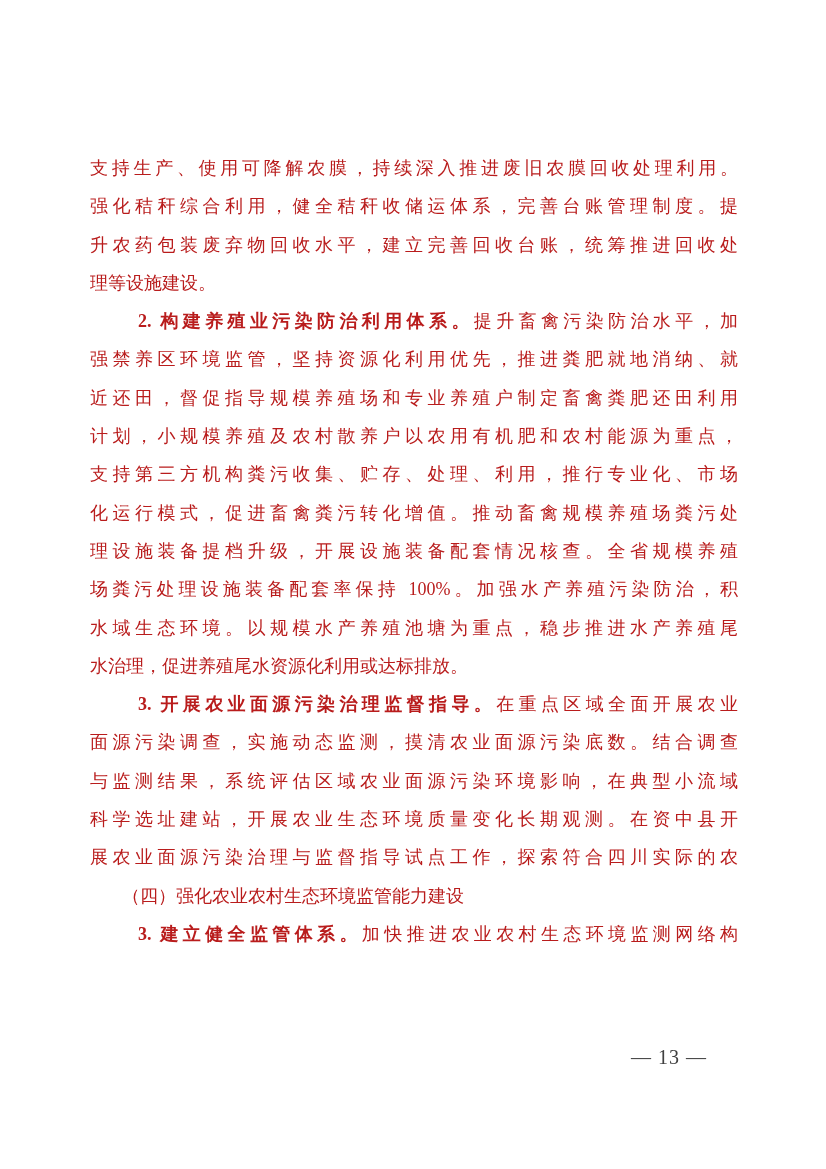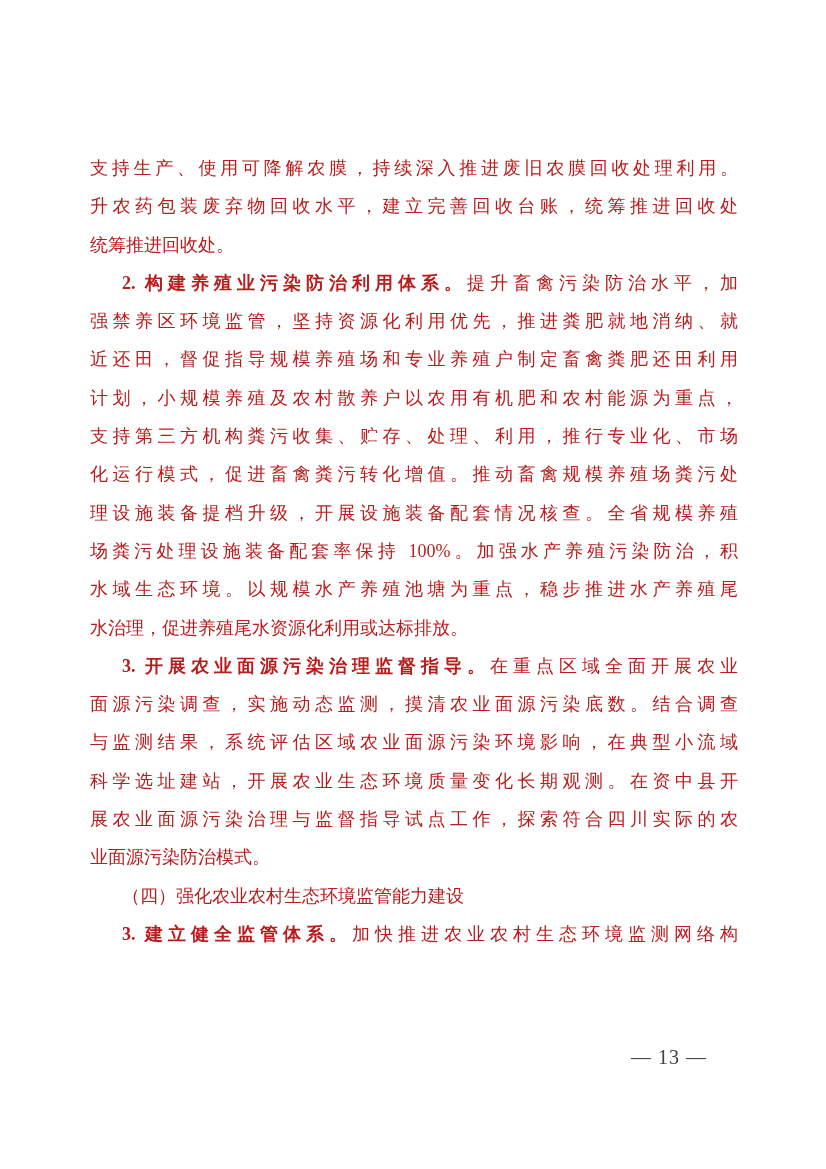--- a/index.html
+++ b/index.html
@@ -38,20 +38,21 @@
     white-space: normal;
   }
   .ln-end {
     text-align-last: left;
   }
   .ln-indent {
     text-indent: 32px;
   }
   .lead {
     font-weight: bold;
+    margin-left: 16px;
   }
   .heading {
     font-weight: normal;
   }
   .page-number {
     position: absolute;
     top: 1042px;
     right: 119px;
     font-size: 20px;
     line-height: 30px;
@@ -60,40 +61,40 @@
   }
 </style>
 </head>
 <body>
 
 <div class="page">
 
   <div class="content">
 
     <div class="ln"><span>支持生产、使用可降解农膜，持续深入推进废旧农膜回收处理利用。</span></div>
+    <div class="ln"><span>强化秸秆综合利用，健全秸秆收储运体系，完善台账管理制度。提</span></div>
     <div class="ln"><span>升农药包装废弃物回收水平，建立完善回收台账，统筹推进回收处</span></div>
-    <div class="ln ln-end"><span>统筹推进回收处。</span></div>
+    <div class="ln ln-end"><span>理等设施建设。</span></div>
 
     <div class="ln ln-indent"><span class="lead">2. 构建养殖业污染防治利用体系。</span><span>提升畜禽污染防治水平，加</span></div>
     <div class="ln"><span>强禁养区环境监管，坚持资源化利用优先，推进粪肥就地消纳、就</span></div>
     <div class="ln"><span>近还田，督促指导规模养殖场和专业养殖户制定畜禽粪肥还田利用</span></div>
     <div class="ln"><span>计划，小规模养殖及农村散养户以农用有机肥和农村能源为重点，</span></div>
     <div class="ln"><span>支持第三方机构粪污收集、贮存、处理、利用，推行专业化、市场</span></div>
     <div class="ln"><span>化运行模式，促进畜禽粪污转化增值。推动畜禽规模养殖场粪污处</span></div>
     <div class="ln"><span>理设施装备提档升级，开展设施装备配套情况核查。全省规模养殖</span></div>
     <div class="ln"><span>场粪污处理设施装备配套率保持 100%。加强水产养殖污染防治，积</span></div>
     <div class="ln"><span>水域生态环境。以规模水产养殖池塘为重点，稳步推进水产养殖尾</span></div>
     <div class="ln ln-end"><span>水治理，促进养殖尾水资源化利用或达标排放。</span></div>
 
     <div class="ln ln-indent"><span class="lead">3. 开展农业面源污染治理监督指导。</span><span>在重点区域全面开展农业</span></div>
     <div class="ln"><span>面源污染调查，实施动态监测，摸清农业面源污染底数。结合调查</span></div>
     <div class="ln"><span>与监测结果，系统评估区域农业面源污染环境影响，在典型小流域</span></div>
     <div class="ln"><span>科学选址建站，开展农业生态环境质量变化长期观测。在资中县开</span></div>
     <div class="ln"><span>展农业面源污染治理与监督指导试点工作，探索符合四川实际的农</span></div>
-    <div class="ln ln-end"><span>业面源污染防治模式。</span></div>
 
     <div class="ln ln-end ln-indent"><span class="heading">（四）强化农业农村生态环境监管能力建设</span></div>
 
     <div class="ln ln-indent"><span class="lead">3. 建立健全监管体系。</span><span>加快推进农业农村生态环境监测网络构</span></div>
 
   </div>
 
   <div class="page-number">— 13 —</div>
 
 </div>

